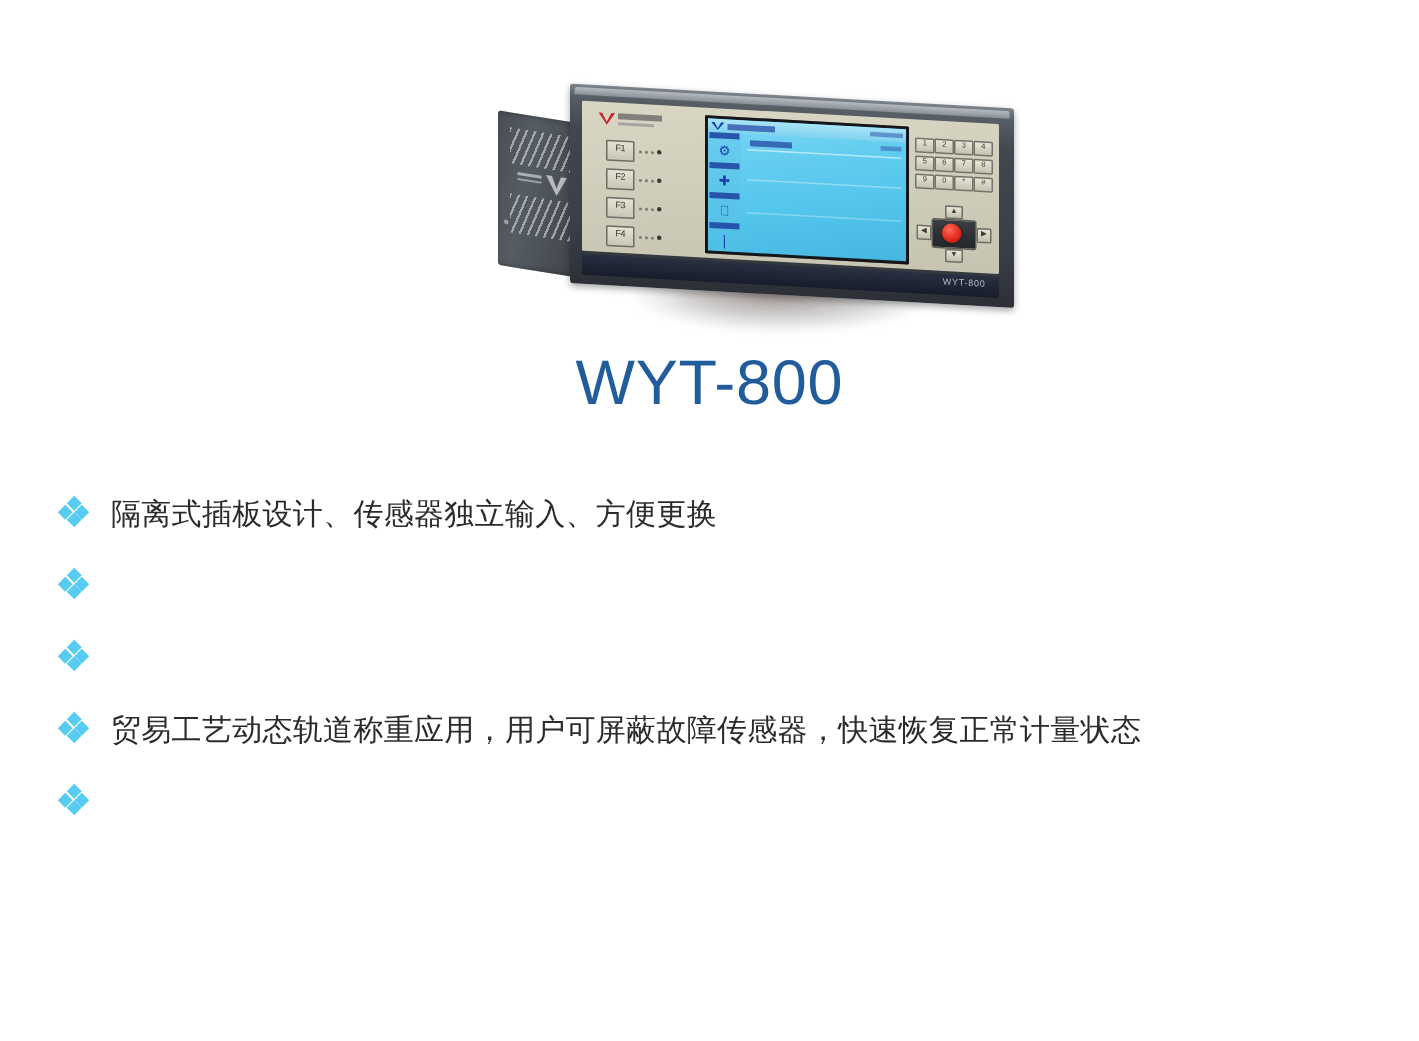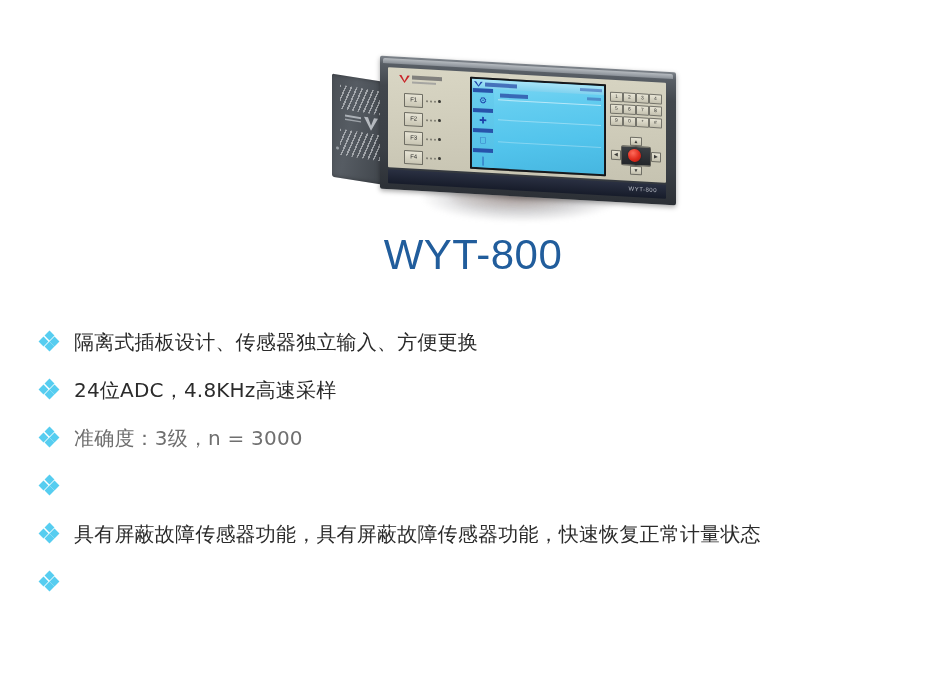--- a/index.html
+++ b/index.html
@@ -538,51 +538,41 @@
     <span class="feature-text">隔离式插板设计、传感器独立输入、方便更换</span>
   </div>
 
   <div class="feature-item">
     <span class="bullet-icon">
       <i class="d-top"></i>
         <i class="d-left"></i>
         <i class="d-right"></i>
         <i class="d-bot"></i>
     </span>
-    <span class="feature-text">24位ADC，4.8KHz高速采样</span>
   </div>
 
-  <div class="feature-item muted">
-    <span class="bullet-icon">
-      <i class="d-top"></i>
-        <i class="d-left"></i>
-        <i class="d-right"></i>
-        <i class="d-bot"></i>
-    </span>
-    <span class="feature-text">准确度：3级，n = 3000</span>
-  </div>
 
   <div class="feature-item">
     <span class="bullet-icon">
       <i class="d-top"></i>
         <i class="d-left"></i>
         <i class="d-right"></i>
         <i class="d-bot"></i>
     </span>
   </div>
 
 
   <div class="feature-item">
     <span class="bullet-icon">
       <i class="d-top"></i>
         <i class="d-left"></i>
         <i class="d-right"></i>
         <i class="d-bot"></i>
     </span>
-    <span class="feature-text">具有屏蔽故障传感器功能，具有屏蔽故障传感器功能，快速恢复正常计量状态</span>
+    <span class="feature-text">贸易工艺动态轨道称重应用，用户可屏蔽故障传感器，快速恢复正常计量状态</span>
   </div>
 
   <div class="feature-item">
     <span class="bullet-icon">
       <i class="d-top"></i>
         <i class="d-left"></i>
         <i class="d-right"></i>
         <i class="d-bot"></i>
     </span>
   </div>

